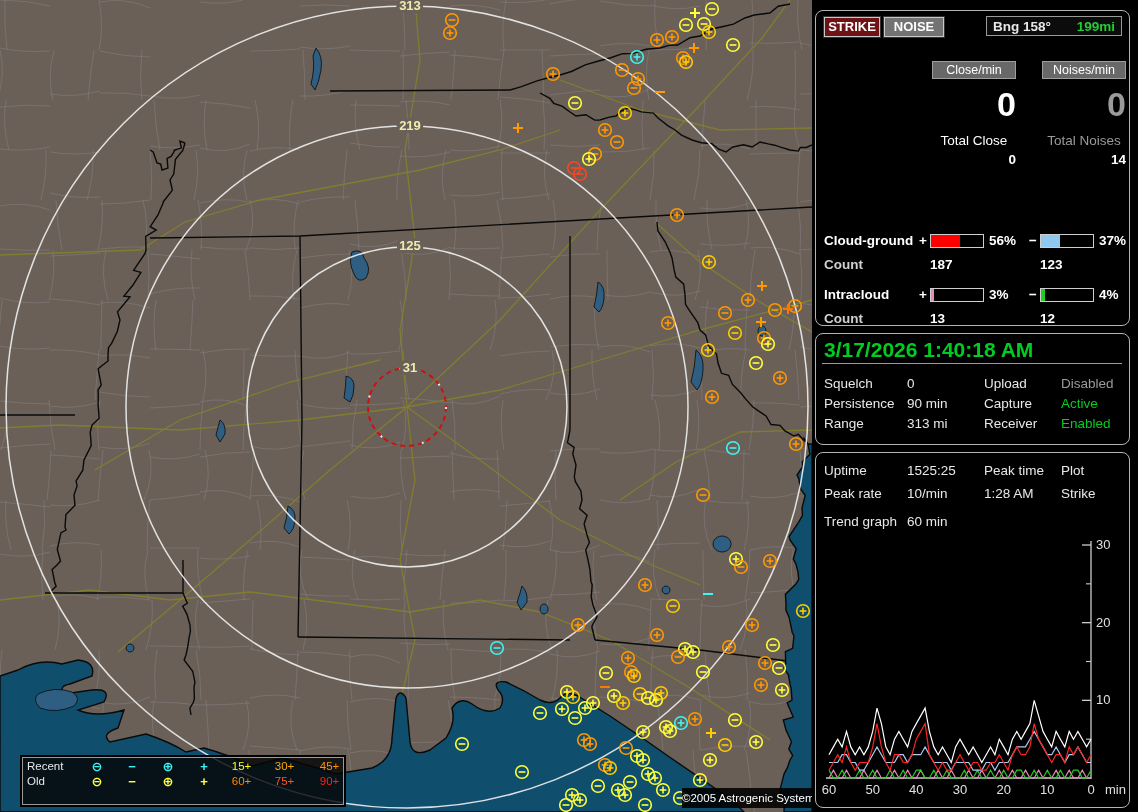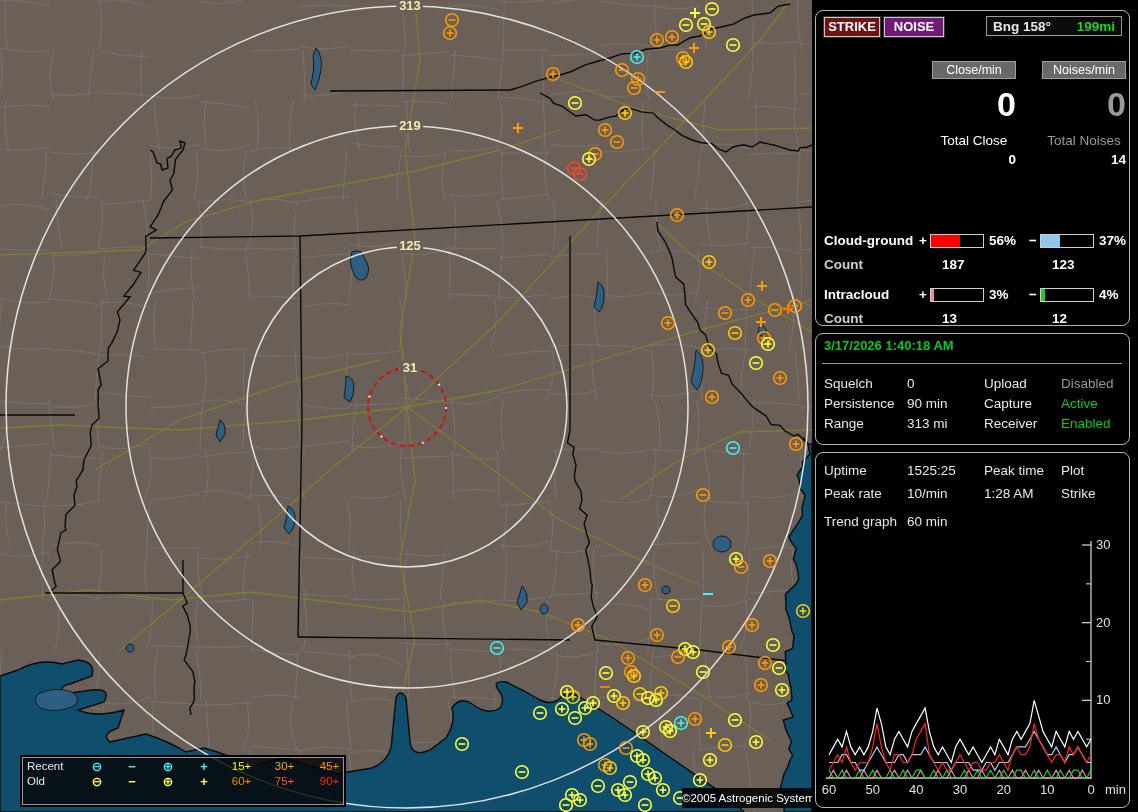--- a/index.html
+++ b/index.html
@@ -21,43 +21,43 @@
   
   #side{position:absolute;left:812px;top:0;width:326px;height:812px;background:#000;color:#e8e8e8;}
   .panel{position:absolute;left:3px;width:315px;border:1px solid #b4b4b4;border-radius:8px;
     background:#000;box-sizing:border-box;}
   #panelA{top:10px;height:316px;}
   #panelB{top:333px;height:112px;}
   #panelC{top:452px;height:356px;}
   .btn{position:absolute;font-weight:bold;font-size:13px;color:#fff;text-align:center;
     border:1px solid #c8c8c8;outline:1px solid #333;}
   #strike-btn{left:8px;top:6px;width:54px;height:18px;line-height:18px;background:#6e1216;}
-  #noise-btn{left:68px;top:6px;width:58px;height:18px;line-height:18px;background:#701a75;}
+  #noise-btn{left:68px;top:6px;width:58px;height:18px;line-height:18px;background:#737373;}
   #bng-box{position:absolute;right:7px;top:5px;width:136px;height:20px;line-height:20px;
     background:#0c0c0c;border:1px solid #9a9a9a;font-weight:bold;font-size:13.5px;
     display:flex;justify-content:space-between;padding:0 6px;box-sizing:border-box;}
   #bng-dist{color:#22cc33;}
   .ccol{position:absolute;width:84px;top:50px;}
   .ccol .clabel{display:block;height:16px;line-height:16px;background:#686868;border:1px solid #9d9d9d;
     color:#fff;font-size:12.5px;text-align:center;}
   .ccol .crate{display:block;margin-top:6px;font-size:34px;font-weight:bold;text-align:right;color:#fff;}
   .ccol .ctlabel{display:block;margin-top:9px;font-size:13.5px;text-align:center;white-space:nowrap;color:#fff;}
   .ccol .ctval{display:block;margin-top:4px;font-size:13.5px;font-weight:bold;text-align:right;color:#fff;}
   .dim{color:#9a9a9a !important;}
   #dist-title{position:absolute;left:8px;top:193px;width:298px;font-size:13px;color:#d4d4d4;
     border-bottom:1px solid #a8a8a8;padding-bottom:3px;}
   .drow{position:absolute;left:8px;width:300px;height:14px;font-size:13.5px;font-weight:bold;}
   .drow .dname{position:absolute;left:0;top:0;color:#fff;}
   .drow .dsign{position:absolute;top:0;color:#fff;}
   .dbar{position:absolute;top:1px;width:52px;height:12px;border:1px solid #cfcfcf;background:#000;}
   .dbar .fill{display:block;height:100%;}
   .dpct{position:absolute;top:0;color:#fff;}
   .crow{position:absolute;left:8px;width:300px;font-size:13.5px;font-weight:bold;color:#cfcfcf;}
-  .crow b{position:absolute;color:#fff;margin-left:12px;}
-  #dt-line{position:absolute;left:8px;top:4px;font-size:13px;font-weight:bold;color:#00cc22;white-space:nowrap;}
+  .crow b{position:absolute;color:#fff;}
+  #dt-line{position:absolute;left:8px;top:4px;font-size:21px;font-weight:bold;color:#00cc22;white-space:nowrap;}
   #dt-sep{position:absolute;left:6px;top:29px;width:300px;border-top:1px solid #9a9a9a;}
   .srow{position:absolute;left:0;width:100%;font-size:13.5px;}
   .srow span{position:absolute;white-space:nowrap;}
   .sl1{left:8px;} .sv1{left:91px;} .sl2{left:168px;} .sv2{left:245px;}
   .green{color:#00cc22;}
   #trend-svg{position:absolute;left:0;top:0;}
   text{font-family:"Liberation Sans","DejaVu Sans",sans-serif;}
 </style>
 </head>
 <body>

